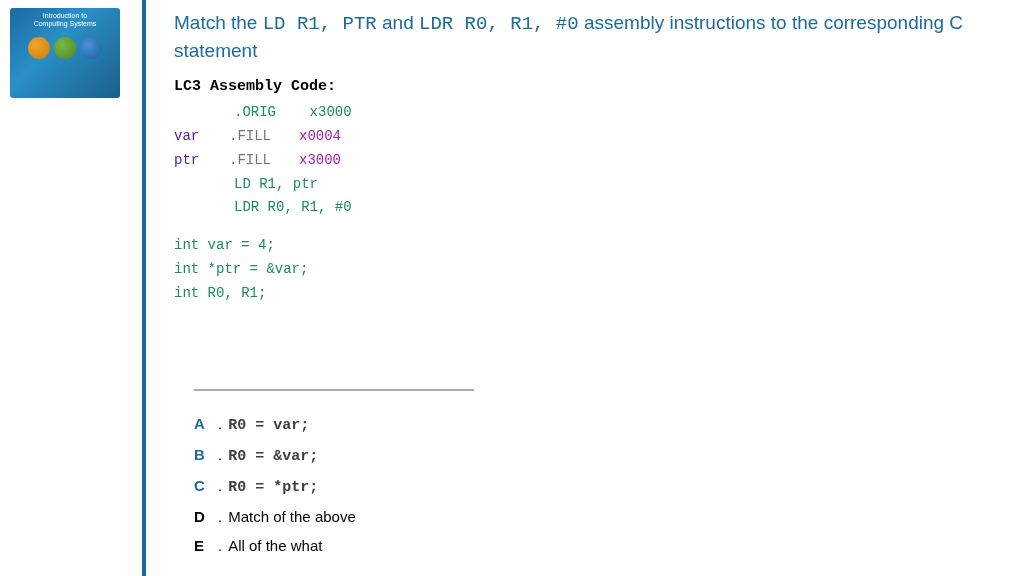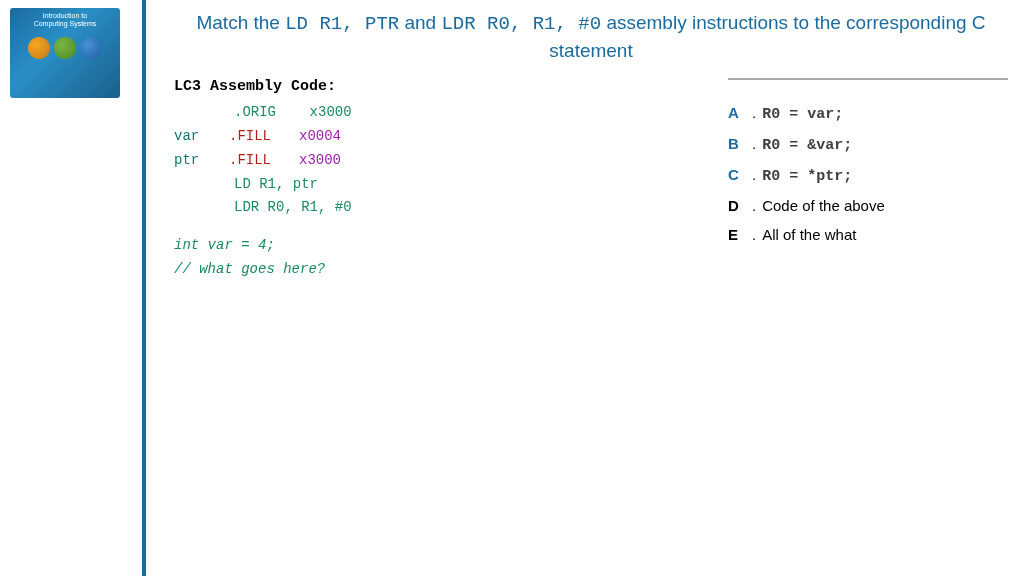--- a/index.html
+++ b/index.html
@@ -73,31 +73,30 @@
       padding: 10px 16px;
       display: flex;
       flex-direction: column;
     }
 
     .question-title {
       color: #1a6ba0;
       font-size: 19px;
       line-height: 1.4;
       margin-bottom: 14px;
-      text-align: center;
     }
 
     .question-title .code-inline {
       font-family: 'Courier New', monospace;
       color: #1a6ba0;
     }
 
     .content-row {
       display: flex;
-      flex-direction: row;
+      flex-direction: column;
       flex: 1;
       gap: 47px;
     }
 
     .code-section {
       flex: 1;
       display: flex;
       flex-direction: column;
     }
 
@@ -117,43 +116,42 @@
     }
 
     .code-row {
       display: flex;
       flex-direction: row;
     }
 
     .col-label {
       display: inline-block;
       width: 55px;
-      color: #0f766e;
+      color: #4c1d95;
     }
 
     .col-instr {
       display: inline-block;
       width: 70px;
-      color: #b91c1c;
+      color: #737373;
     }
 
     .col-arg {
       color: #a21caf;
     }
 
     .c-code-section {
       margin-top: 14px;
     }
 
     .c-code-block {
       font-family: 'Courier New', monospace;
       font-size: 14px;
       color: #1a8a5f;
       line-height: 1.7;
-      font-style: italic;
     }
 
     .answers-section {
       width: 300px;
       flex-shrink: 0;
       padding-left: 20px;
       display: flex;
       flex-direction: column;
     }
 
@@ -247,21 +245,22 @@
           </div>
           <div class="code-row">
             <span style="margin-left:60px;">LDR R0, R1, #0</span>
           </div>
         </div>
       </div>
 
       <div class="c-code-section">
         <div class="c-code-block">
           <div>int var = 4;</div>
-          <div>// what goes here?</div>
+          <div>int *ptr = &amp;var;</div>
+          <div>int R0, R1;</div>
         </div>
       </div>
 
     </div>
 
     <div class="answers-section">
       <div class="horizontal-line"></div>
 
       <div class="answer-item">
         <span class="answer-letter highlight">A</span>
@@ -277,21 +276,21 @@
 
       <div class="answer-item">
         <span class="answer-letter highlight">C</span>
         <span class="answer-dot">.</span>
         <span class="answer-text">R0 = *ptr;</span>
       </div>
 
       <div class="answer-item">
         <span class="answer-letter plain">D</span>
         <span class="answer-dot">.</span>
-        <span class="answer-text-plain">Code of the above</span>
+        <span class="answer-text-plain">Match of the above</span>
       </div>
 
       <div class="answer-item">
         <span class="answer-letter plain">E</span>
         <span class="answer-dot">.</span>
         <span class="answer-text-plain">All of the what</span>
       </div>
 
     </div>
 

